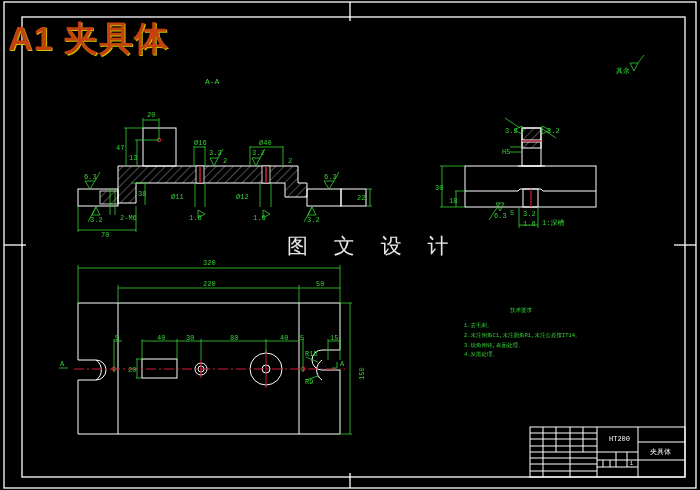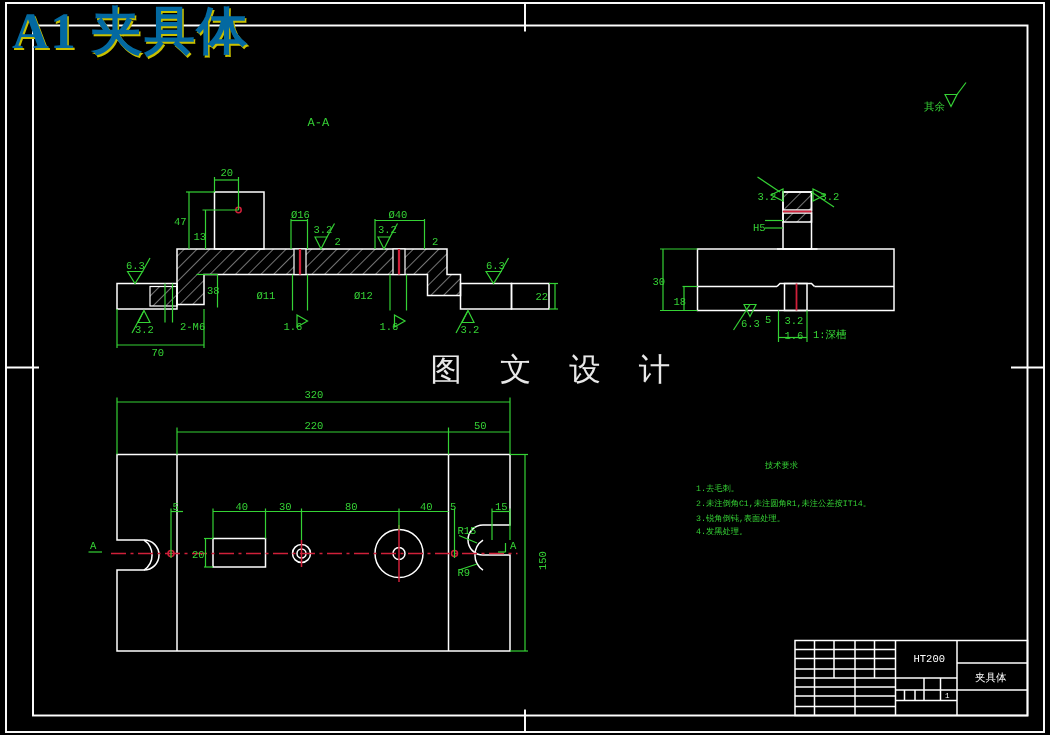--- a/index.html
+++ b/index.html
@@ -1,19 +1,19 @@
 <!DOCTYPE html>
 <html><head>
 <meta charset="utf-8">
 <style>
   html,body{margin:0;padding:0;background:#000;}
   body{width:700px;height:490px;position:relative;overflow:hidden;font-family:"DejaVu Sans",sans-serif;}
   #canvas{position:absolute;left:0;top:0;width:700px;height:490px;}
-  .title-overlay{position:absolute;left:8px;top:2px;font-family:Liberation Serif, serif;font-weight:bold;font-size:34px;color:#0369a1;letter-spacing:1px;line-height:40px;text-shadow:1px 1px 0 #c8c000;}
-  .watermark{position:absolute;left:287px;top:232px;font-family:Liberation Serif, serif;font-size:21px;color:#e8e8e8;letter-spacing:10px;}
+  .title-overlay{position:absolute;left:8px;top:18px;font-family:Liberation Sans, sans-serif;font-weight:bold;font-size:34px;color:#c2410c;letter-spacing:1px;line-height:40px;text-shadow:1px 1px 0 #c8c000;}
+  .watermark{position:absolute;left:287px;top:232px;font-family:Liberation Sans, sans-serif;font-size:21px;color:#e8e8e8;letter-spacing:10px;}
   svg text{font-family:"Liberation Mono",monospace;}
 </style>
 </head>
 <body>
 
 <svg id="canvas" width="700" height="490" viewBox="0 0 700 490" xmlns="http://www.w3.org/2000/svg">
 
   <g stroke="#fff" fill="none" stroke-width="1.3">
     <rect x="4" y="2" width="692" height="486"></rect>
     <rect x="22" y="17" width="663" height="460"></rect>

